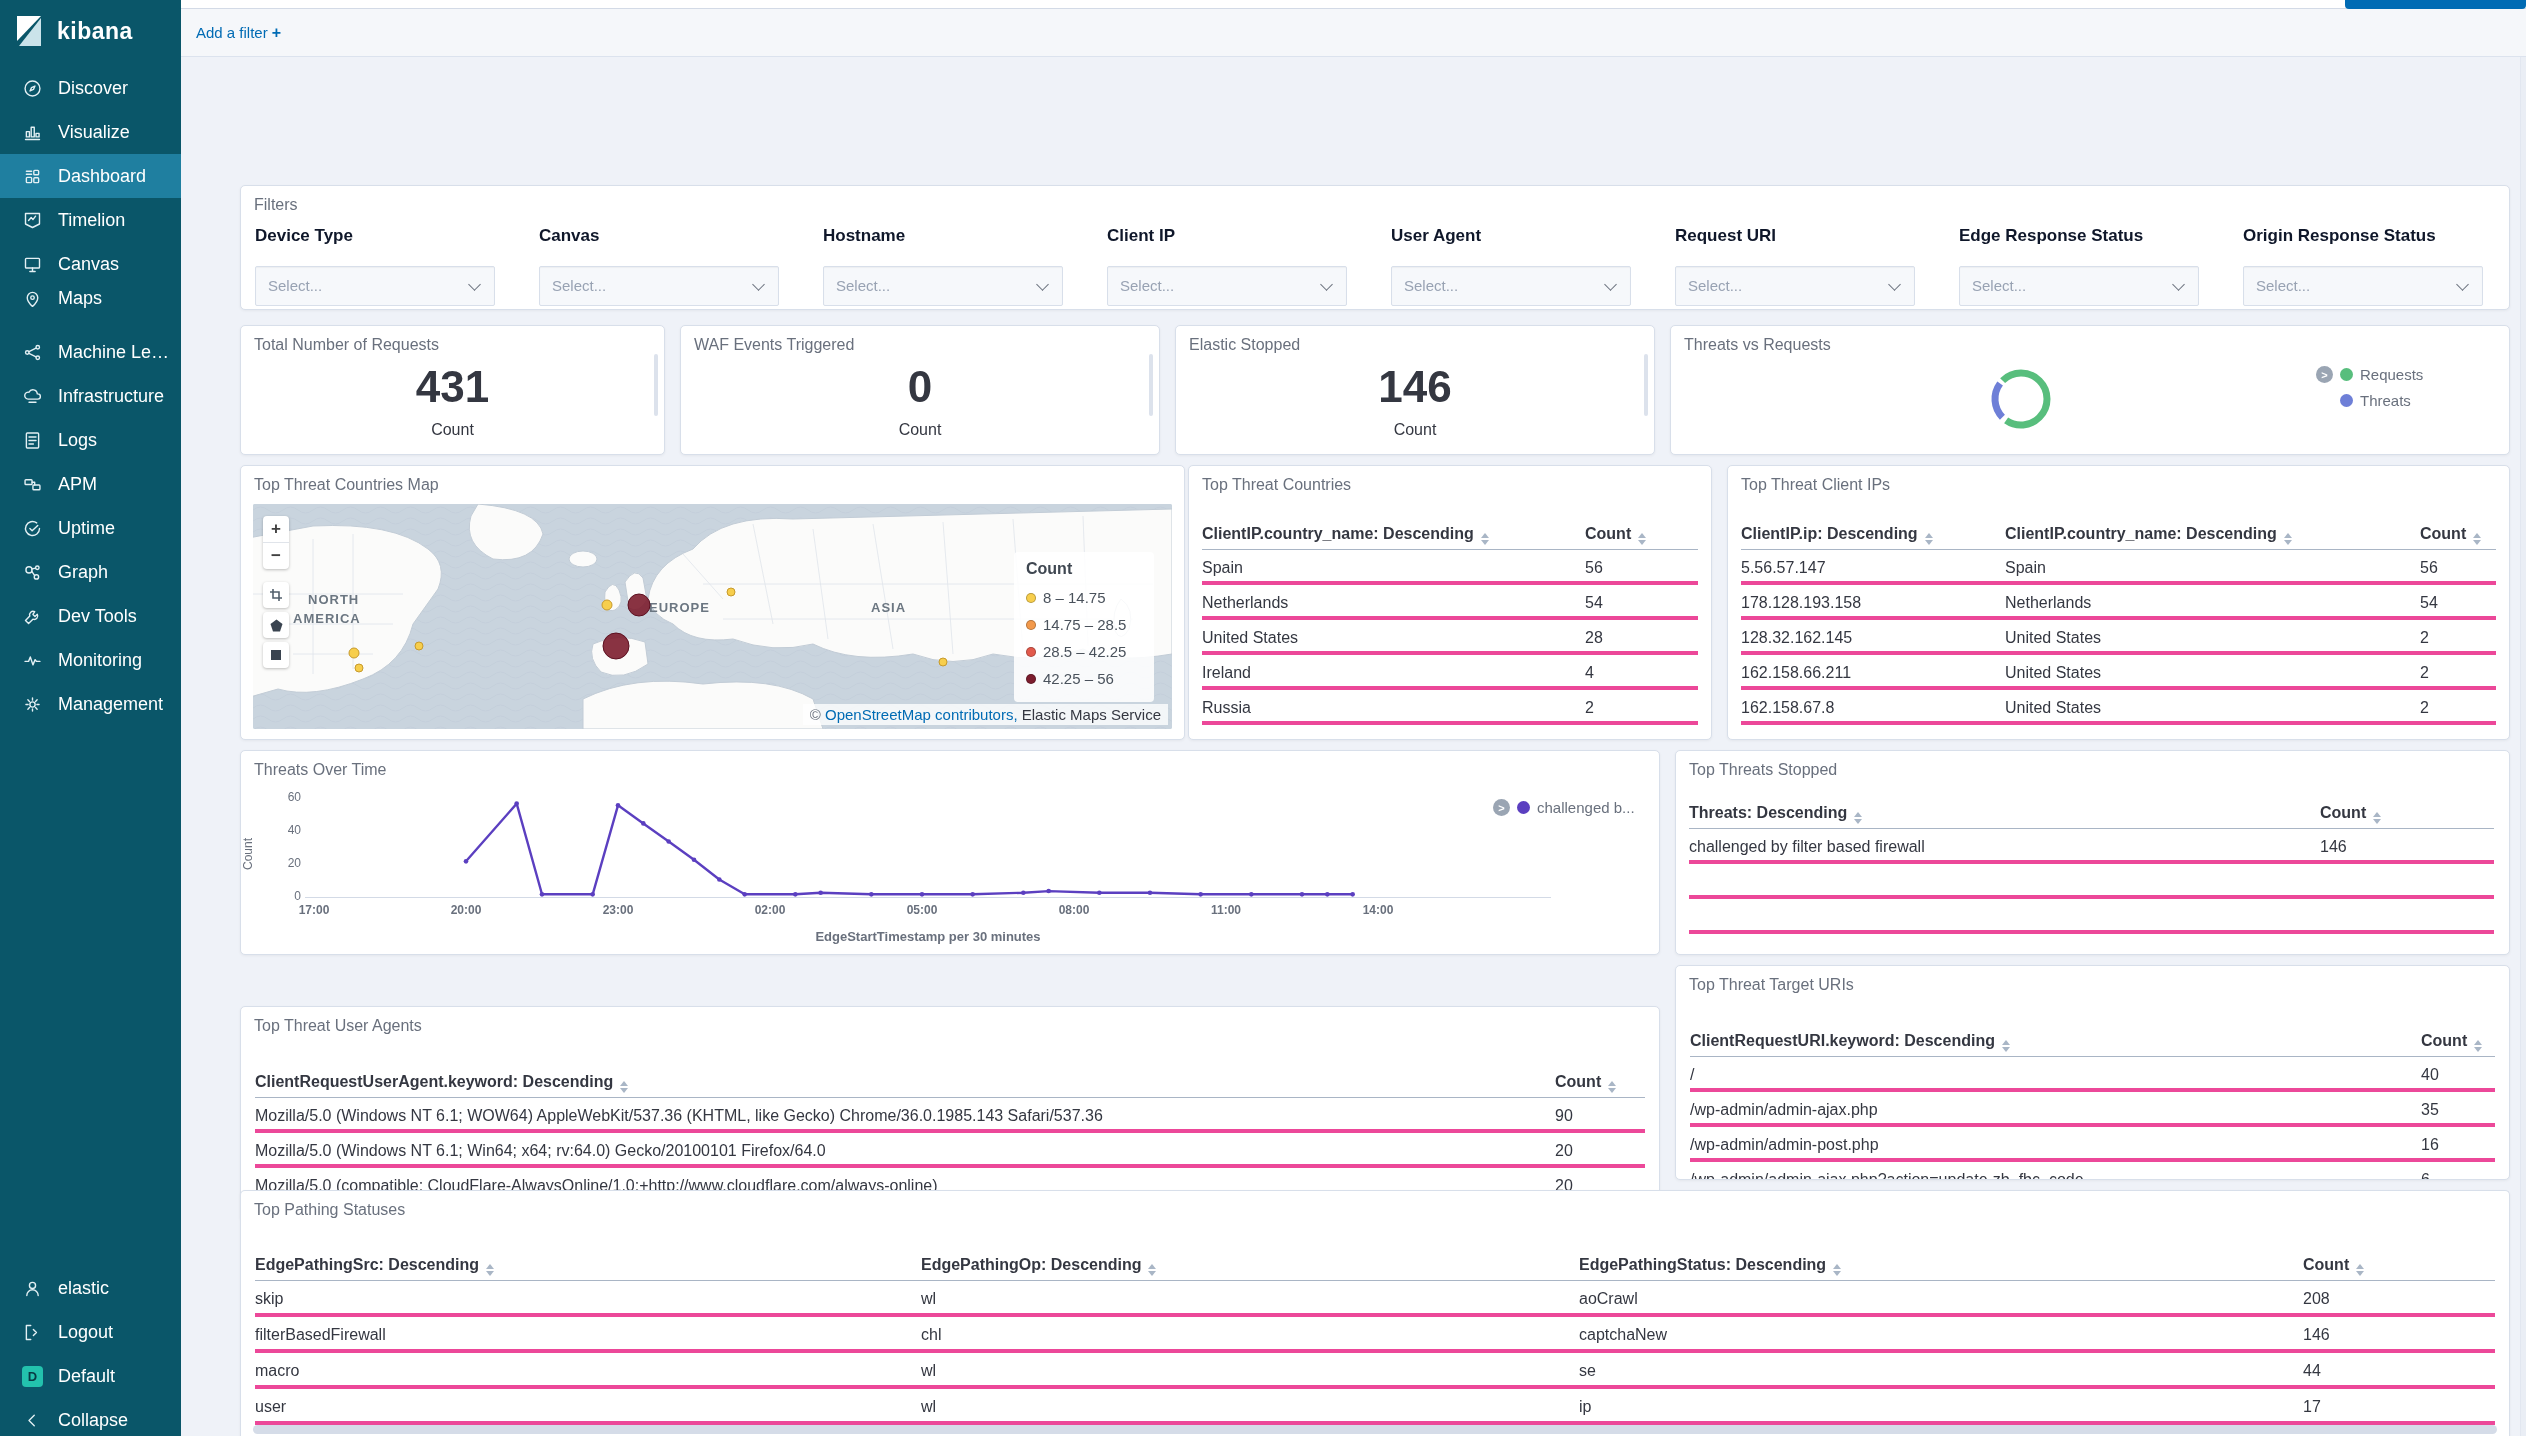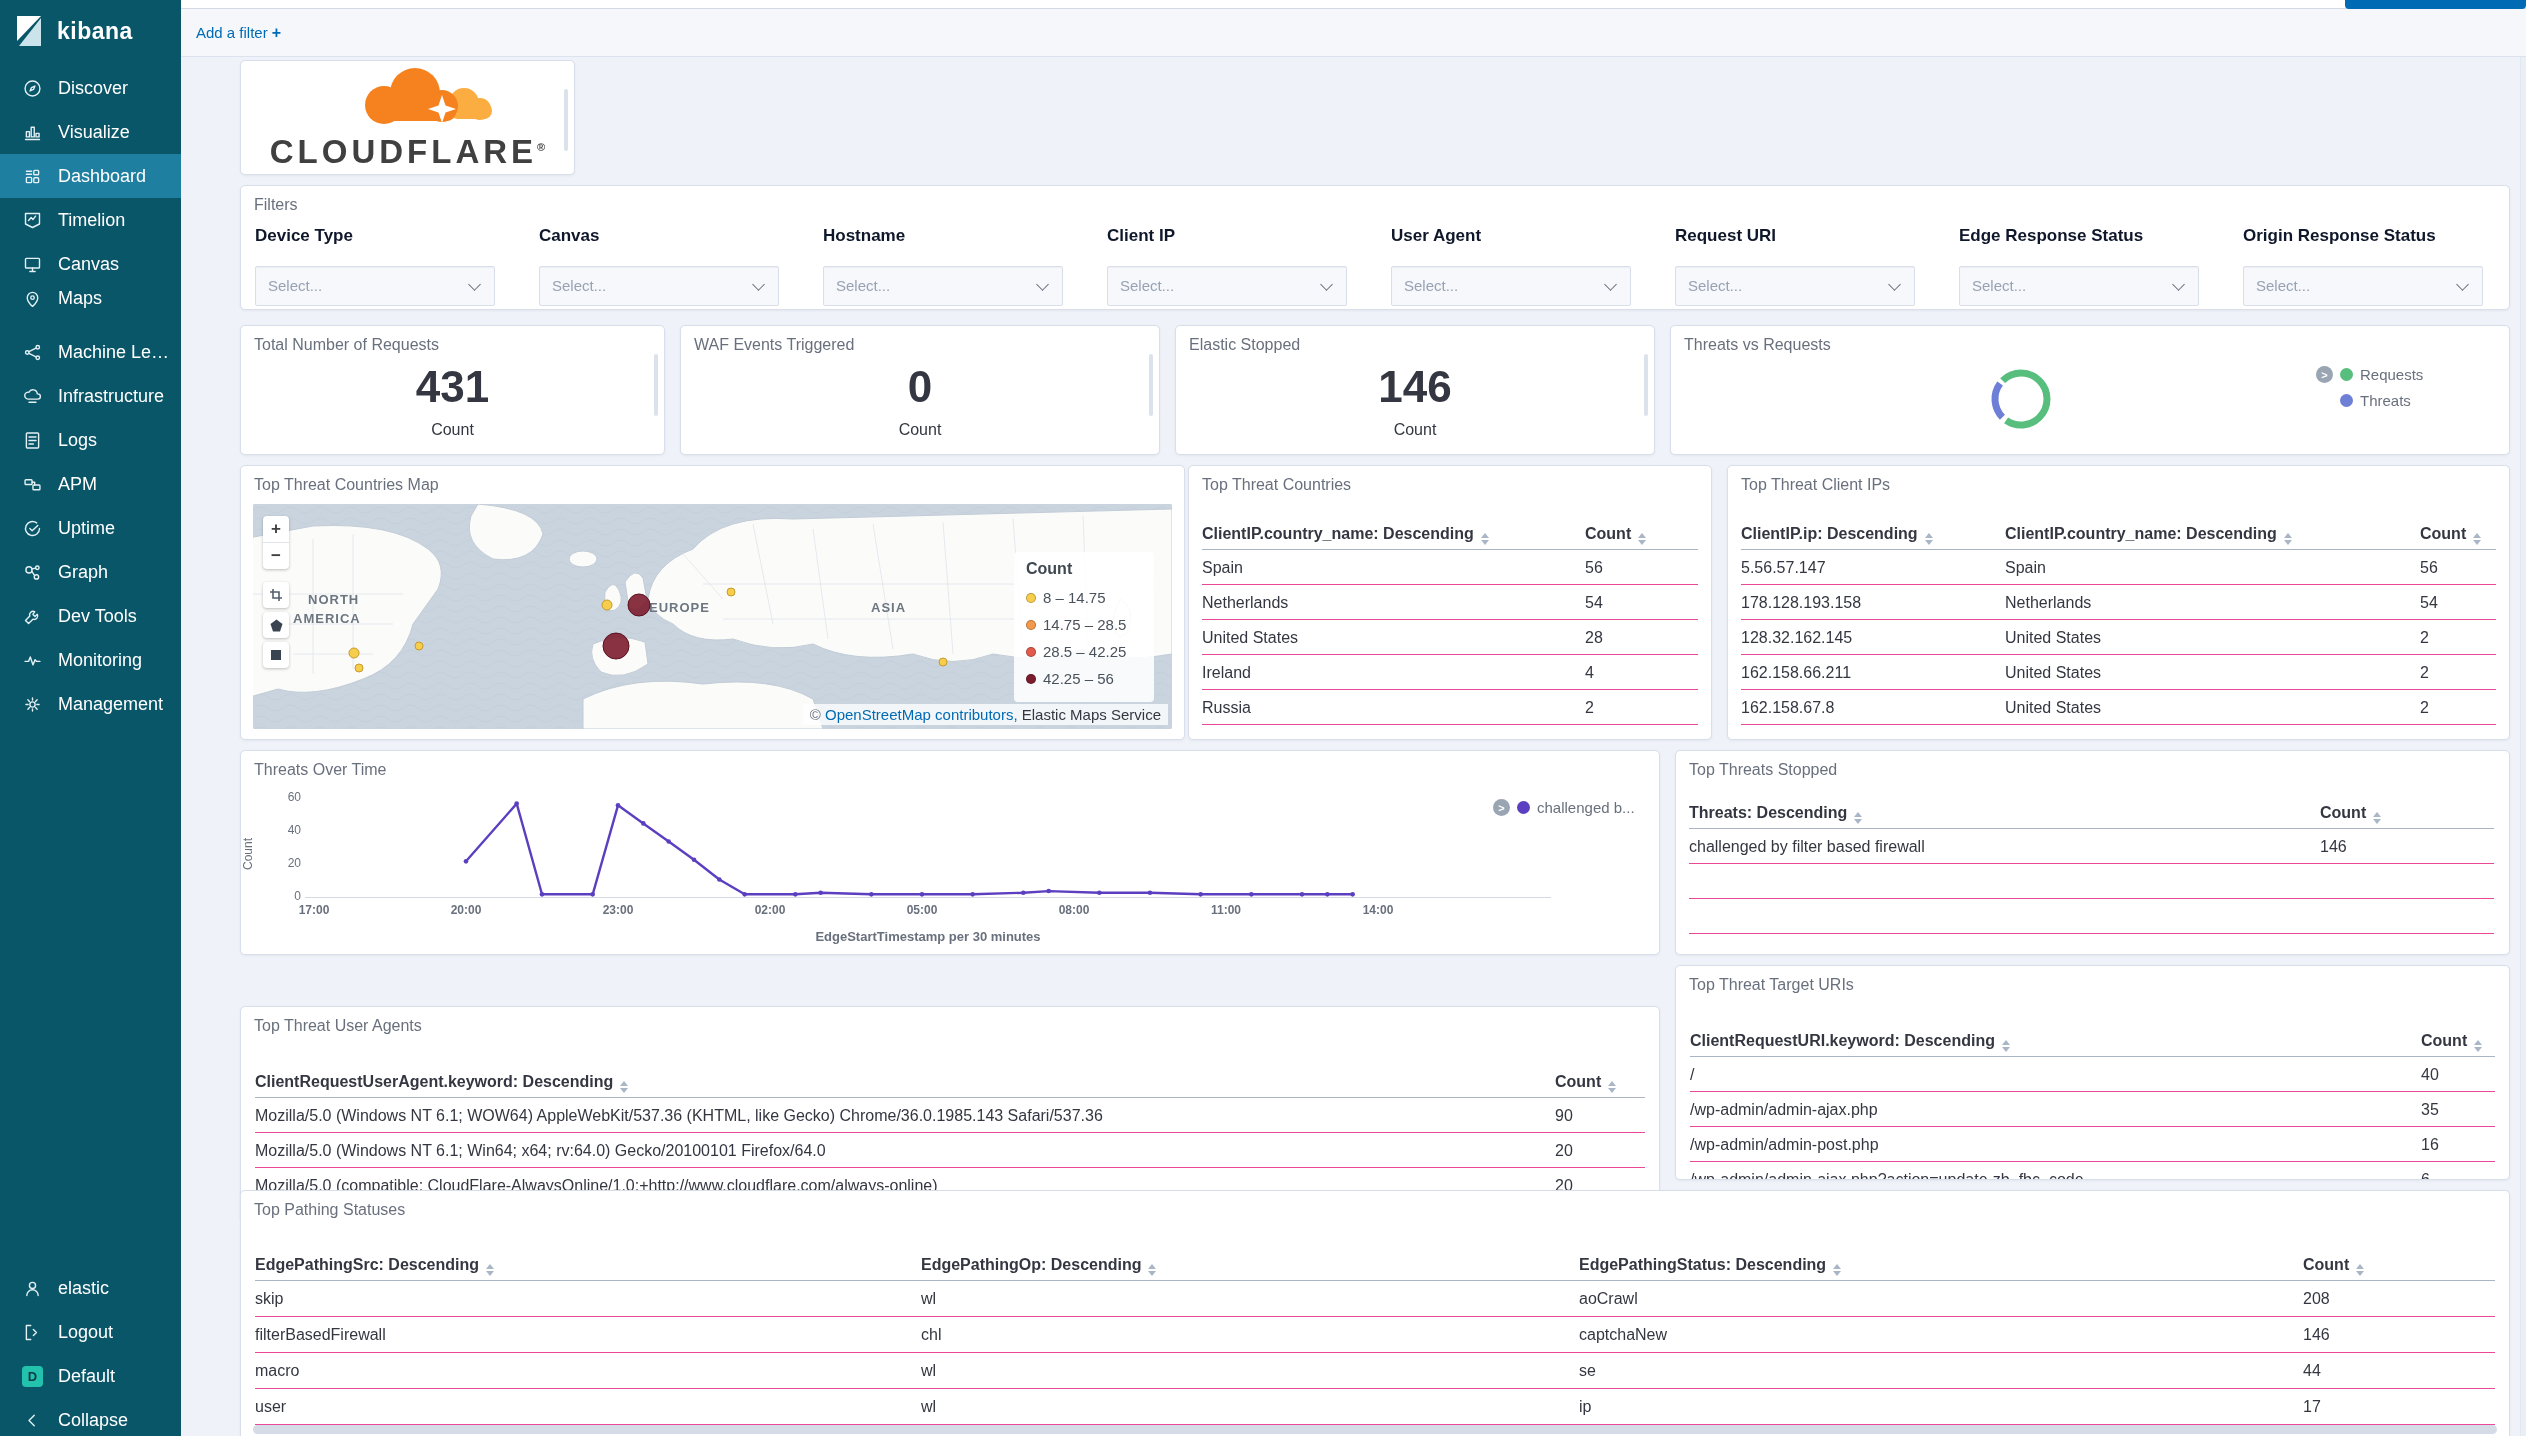--- a/index.html
+++ b/index.html
@@ -77,21 +77,21 @@
   .attrib{position:absolute;right:4px;bottom:4px;background:rgba(255,255,255,.78);padding:2px 7px;
     font-size:15px;white-space:nowrap;}
   .attrib .a1{color:#69707D;} .attrib .a2{color:#006BB4;cursor:pointer;} .attrib .a3{color:#343741;}
   .mlabel{font-size:13px;font-weight:700;fill:#6B7681;letter-spacing:1px;}
 
   
   .tbl{position:absolute;}
   .th{position:relative;height:30px;border-bottom:1px solid #A9B5C5;}
   .th .tc{line-height:28px;font-weight:700;cursor:pointer;}
   .tc{position:absolute;top:0;white-space:nowrap;font-size:16px;color:#343741;}
-  .trow{position:relative;height:35px;border-bottom:1px solid #ec4899;}
+  .trow{position:relative;height:35px;border-bottom:4px solid #ec4899;}
   .trow .tc{line-height:35px;}
   .trow.h36{height:36px;} .trow.h36 .tc{line-height:36px;}
   .sort{display:inline-flex;flex-direction:column;margin-left:7px;vertical-align:1px;}
   .sort i{display:block;width:0;height:0;border-left:4px solid transparent;border-right:4px solid transparent;}
   .sort .up{border-bottom:5px solid #A9B6C6;margin-bottom:2px;}
   .sort .down{border-top:5px solid #A9B6C6;}
 
   
   .ytick{position:absolute;width:34px;text-align:right;font-size:12px;color:#69707D;transform:translateY(-50%);}
   .xtick{position:absolute;font-size:12px;color:#69707D;transform:translateX(-50%);top:152px;font-weight:bold;}
@@ -254,38 +254,20 @@
     </div>
   </div>
 
   <div class="topstrip"></div>
   <div class="topbtn"></div>
   <div class="filterbar">
     <span class="addfilter"><span>Add a filter</span><b>+</b></span>
   </div>
   <div class="vscroll-page"></div>
 
-  <div class="panel" style="left:240px;top:60px;width:335px;height:115px;">
-    <svg width="190" height="70" viewBox="0 0 190 70" style="position:absolute;left:85px;top:2px;">
-      <g fill="#FBAD41">
-          <circle cx="138" cy="40" r="15"></circle>
-          <circle cx="154" cy="46" r="11"></circle>
-          <rect x="124" y="40" width="42" height="16" rx="8"></rect>
-        </g>
-      <g fill="#F6821F">
-          <circle cx="58" cy="42" r="19"></circle>
-          <circle cx="89" cy="30" r="25"></circle>
-          <circle cx="116" cy="43" r="16"></circle>
-          <rect x="42" y="40" width="88" height="18" rx="9"></rect>
-        </g>
-      <polygon fill="#FFFFFF" points="116,32 119.5,42.5 130,46 119.5,49.5 116,60 112.5,49.5 102,46 112.5,42.5"></polygon>
-    </svg>
-    <div class="cf-text"><span>CLOUDFLARE</span><sup>®</sup></div>
-    <div class="sliver"></div>
-  </div>
 
 
   <div class="panel" style="left:240px;top:185px;width:2270px;height:125px;">
     <div class="ptitle">Filters</div>
     <div class="fgroup" style="left:14px">
         <div class="flabel">Device Type</div>
         <div class="fselect">
           <span class="ph">Select...</span>
           <i class="chev"></i>
         </div>

